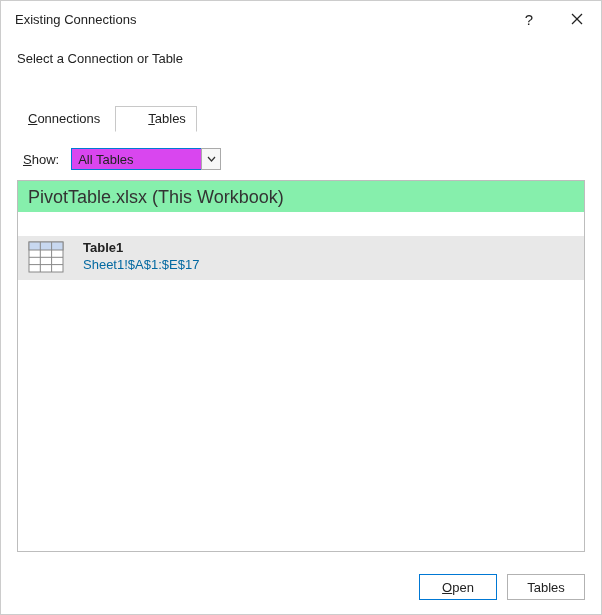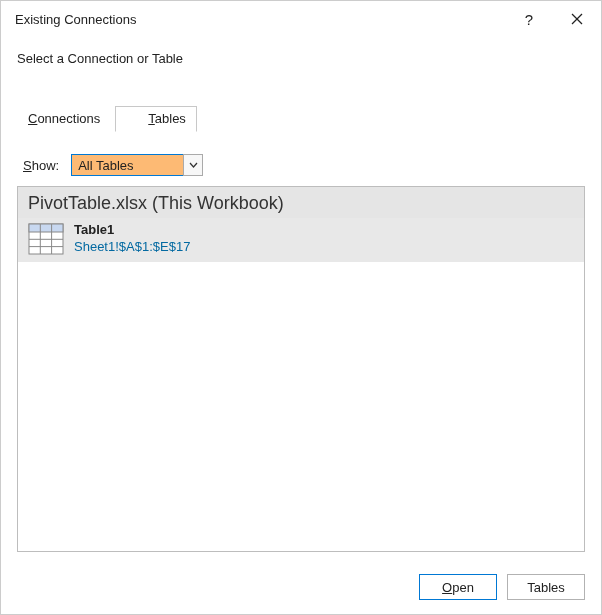--- a/index.html
+++ b/index.html
@@ -70,37 +70,37 @@
       border: 1px solid #c8c8c8;
       border-bottom: 1px solid #fff;
       background: #fff;
       padding-left: 32px;
     }
     .tab .underline-char { text-decoration: underline; }
     .show-row {
       display: flex;
       align-items: center;
       gap: 12px;
-      margin: 12px 0 6px 6px;
+      margin: 6px 0 6px 6px;
     }
     .show-label {
       font-size: 13px;
       color: #222;
     }
     .show-label .underline-char { text-decoration: underline; }
     .combo {
       display: flex;
       align-items: stretch;
       height: 22px;
     }
     .combo-field {
-      width: 112px;
+      width: 130px;
       border: 1px solid #0078d4;
       border-right: none;
-      background: #fdba74;
+      background: #d946ef;
       color: #222;
       font-size: 13px;
       padding: 0 6px;
       display: flex;
       align-items: center;
     }
     .combo-btn {
       width: 20px;
       border: 1px solid #aaa;
       border-left: 1px solid #aaa;
@@ -114,28 +114,29 @@
       border: 1px solid #bdbdbd;
       margin-top: 4px;
       background: #fff;
       display: flex;
       flex-direction: column;
     }
     .group-header {
       font-size: 18px;
       color: #333;
       padding: 6px 10px 4px 10px;
-      background: #e5e5e5;
+      background: #86efac;
     }
     .list-item {
       display: flex;
       align-items: center;
-      gap: 10px;
+      gap: 19px;
       padding: 4px 10px 6px 10px;
       background: #e8e8e8;
+      margin-top: 24px;
     }
     .table-icon {
       width: 36px;
       height: 32px;
     }
     .item-text {
       display: flex;
       flex-direction: column;
       line-height: 1.3;
     }

